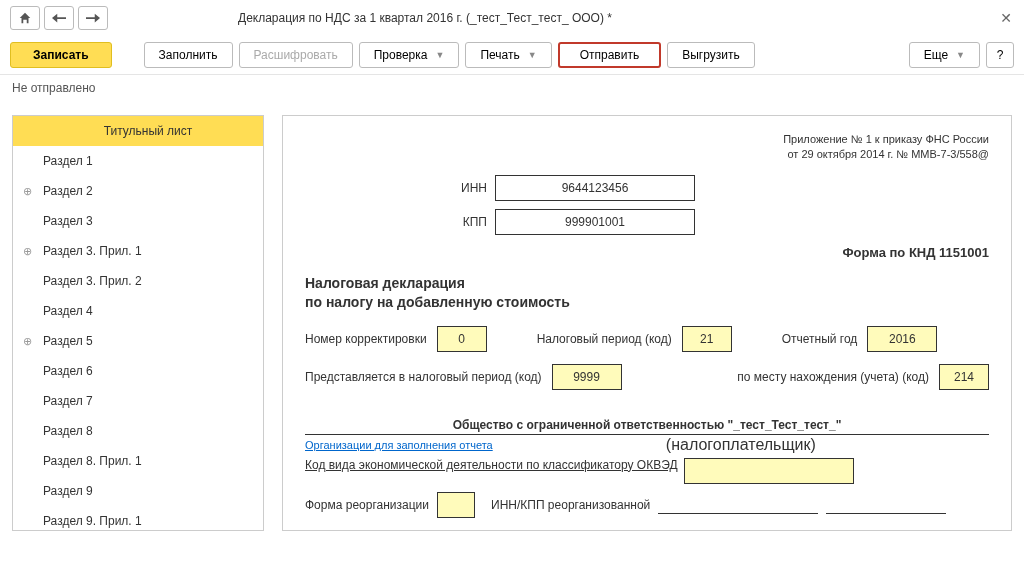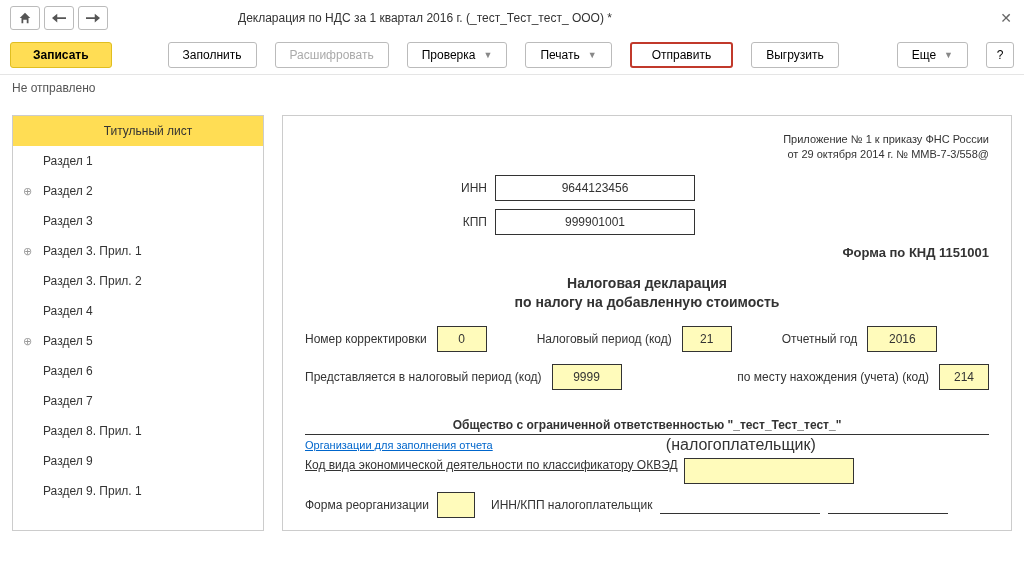--- a/index.html
+++ b/index.html
@@ -4,21 +4,21 @@
 <style>
 * { box-sizing: border-box; margin: 0; padding: 0; }
 body { font-family: Arial, sans-serif; font-size: 12px; background: #fff; color: #333; width: 1024px; height: 573px; overflow: hidden; }
 
 .titlebar { display: flex; align-items: center; padding: 6px 10px; }
 .nav-btns { display: flex; gap: 4px; }
 .nav-btn { width: 30px; height: 24px; border: 1px solid #bbb; background: #fff; border-radius: 3px; display: flex; align-items: center; justify-content: center; cursor: pointer; font-size: 14px; }
 .win-title { font-size: 12px; margin-left: 130px; }
 .close-x { position: absolute; right: 12px; top: 10px; font-size: 14px; cursor: pointer; color: #666; }
 
-.toolbar { display: flex; align-items: center; padding: 6px 10px; gap: 18px; border-bottom: 1px solid #e5e5e5; }
+.toolbar { display: flex; align-items: center; padding: 6px 10px; gap: 6px; border-bottom: 1px solid #e5e5e5; }
 .btn { height: 26px; padding: 0 14px; border: 1px solid #bbb; background: #fff; border-radius: 3px; cursor: pointer; font-size: 12px; display: inline-flex; align-items: center; gap: 8px; }
 .btn-yellow { background: #ffdd54; border-color: #e0be20; font-weight: bold; padding: 0 22px; }
 .btn-disabled { color: #aaa; }
 .btn-red { border: 2px solid #c1392b; padding: 0 20px; }
 .dd-caret { color: #888; font-size: 9px; }
 .toolbar-spacer { flex: 1; }
 .help-btn { width: 28px; text-align: center; padding: 0; justify-content: center; }
 
 .status { padding: 6px 12px; color: #555; }
 
@@ -30,21 +30,21 @@
 
 .form-area { flex: 1; border: 1px solid #ccc; overflow: auto; padding: 16px 22px; position: relative; font-size: 12px; }
 .top-note { text-align: right; font-size: 11px; line-height: 1.4; margin-bottom: 12px; }
 .row { display: flex; align-items: center; margin-bottom: 8px; }
 .lbl { text-align: right; padding-right: 8px; }
 .field-box { border: 1px solid #333; height: 26px; display: flex; align-items: center; justify-content: center; font-size: 12px; background: #fff; }
 .field-box.yellow { background: #fffbbb; }
 .inn-row .lbl { width: 190px; }
 .inn-row .field-box { width: 200px; }
 .form-code { text-align: right; font-weight: bold; margin: 10px 0 14px; font-size: 13px; }
-.heading { text-align: center; font-weight: bold; font-size: 14px; line-height: 1.35; margin-bottom: 14px; }
+.heading { text-align: left; font-weight: bold; font-size: 14px; line-height: 1.35; margin-bottom: 14px; }
 .params-row { display: flex; align-items: center; gap: 10px; margin-bottom: 12px; flex-wrap: wrap; }
 .small-box { width: 50px; }
 .med-box { width: 70px; }
 .underline-block { border-bottom: 1px solid #333; text-align: center; padding-bottom: 2px; font-size: 12px; }
 .org-link { color: #0066cc; text-decoration: underline; cursor: pointer; font-size: 11px; display: inline-block; margin-top: 2px; }
 .sub-lbl { text-align: center; font-size: 16px; margin-top: 1px; }
 .okved-row { display: flex; align-items: flex-start; gap: 6px; margin-top: 4px; text-decoration: underline; }
 .reorg-row { display: flex; align-items: center; gap: 8px; margin-top: 8px; }
 .under-input { border-bottom: 1px solid #333; min-width: 20px; height: 18px; }
 
@@ -107,20 +107,21 @@
       <div class="side-item active"><span>Титульный лист</span></div>
       <div class="side-item"><span>Раздел 1</span></div>
       <div class="side-item"><span class="expander">⊕</span><span>Раздел 2</span></div>
       <div class="side-item"><span>Раздел 3</span></div>
       <div class="side-item"><span class="expander">⊕</span><span>Раздел 3. Прил. 1</span></div>
       <div class="side-item"><span>Раздел 3. Прил. 2</span></div>
       <div class="side-item"><span>Раздел 4</span></div>
       <div class="side-item"><span class="expander">⊕</span><span>Раздел 5</span></div>
       <div class="side-item"><span>Раздел 6</span></div>
       <div class="side-item"><span>Раздел 7</span></div>
+      <div class="side-item"><span>Раздел 8</span></div>
       <div class="side-item"><span>Раздел 8. Прил. 1</span></div>
       <div class="side-item"><span>Раздел 9</span></div>
       <div class="side-item"><span>Раздел 9. Прил. 1</span></div>
     </div>
 
   <div class="form-area">
     <div class="top-note">
       <div>Приложение № 1 к приказу ФНС России</div>
       <div>от 29 октября 2014 г. № ММВ-7-3/558@</div>
     </div>
@@ -169,18 +170,18 @@
     </div>
 
     <div class="okved-row">
       <span>Код вида экономической деятельности по классификатору ОКВЭД</span>
       <div class="field-box yellow" style="width:170px"></div>
     </div>
 
     <div class="reorg-row">
       <span>Форма реорганизации</span>
       <div class="field-box yellow" style="width:38px"></div>
-      <span style="margin-left:8px">ИНН/КПП налогоплательщик</span>
+      <span style="margin-left:8px">ИНН/КПП реорганизованной</span>
       <div class="under-input" style="width:160px"></div>
       <div class="under-input" style="width:120px"></div>
     </div>
   </div>
 </div>
 
 </body></html>

